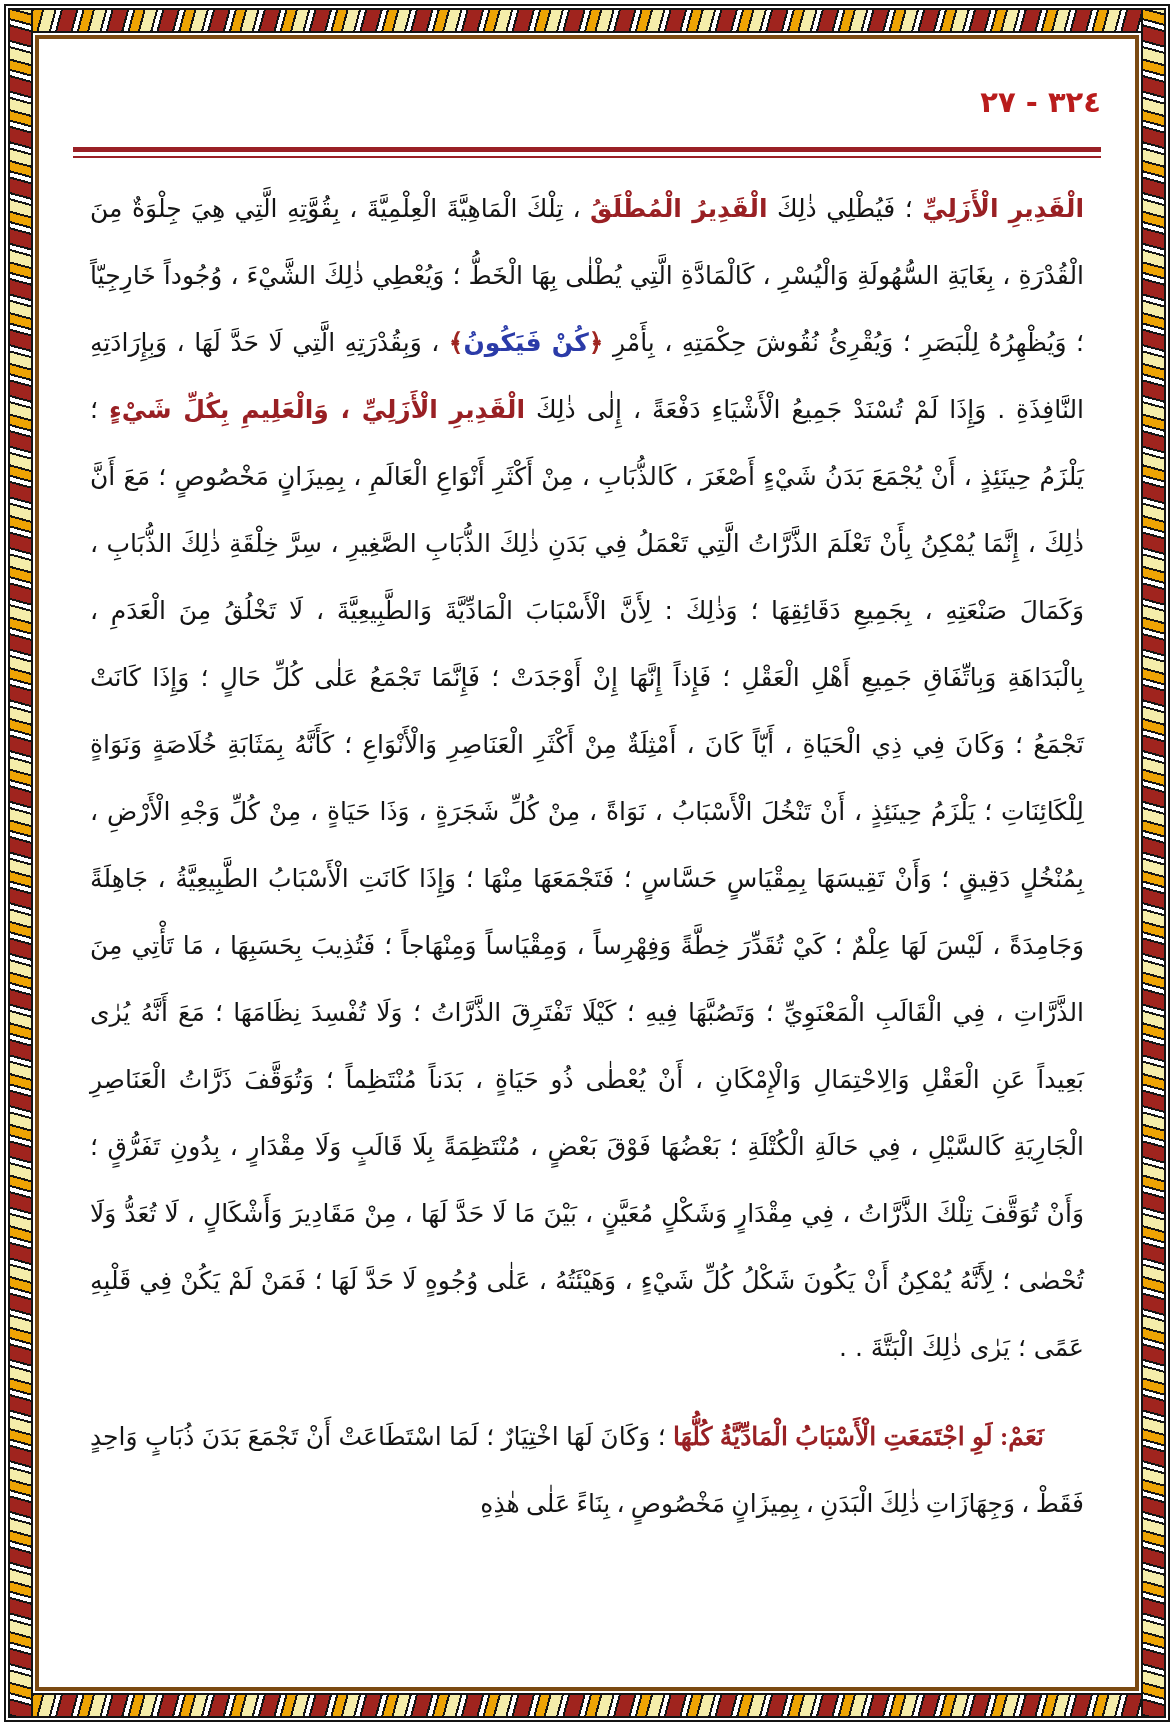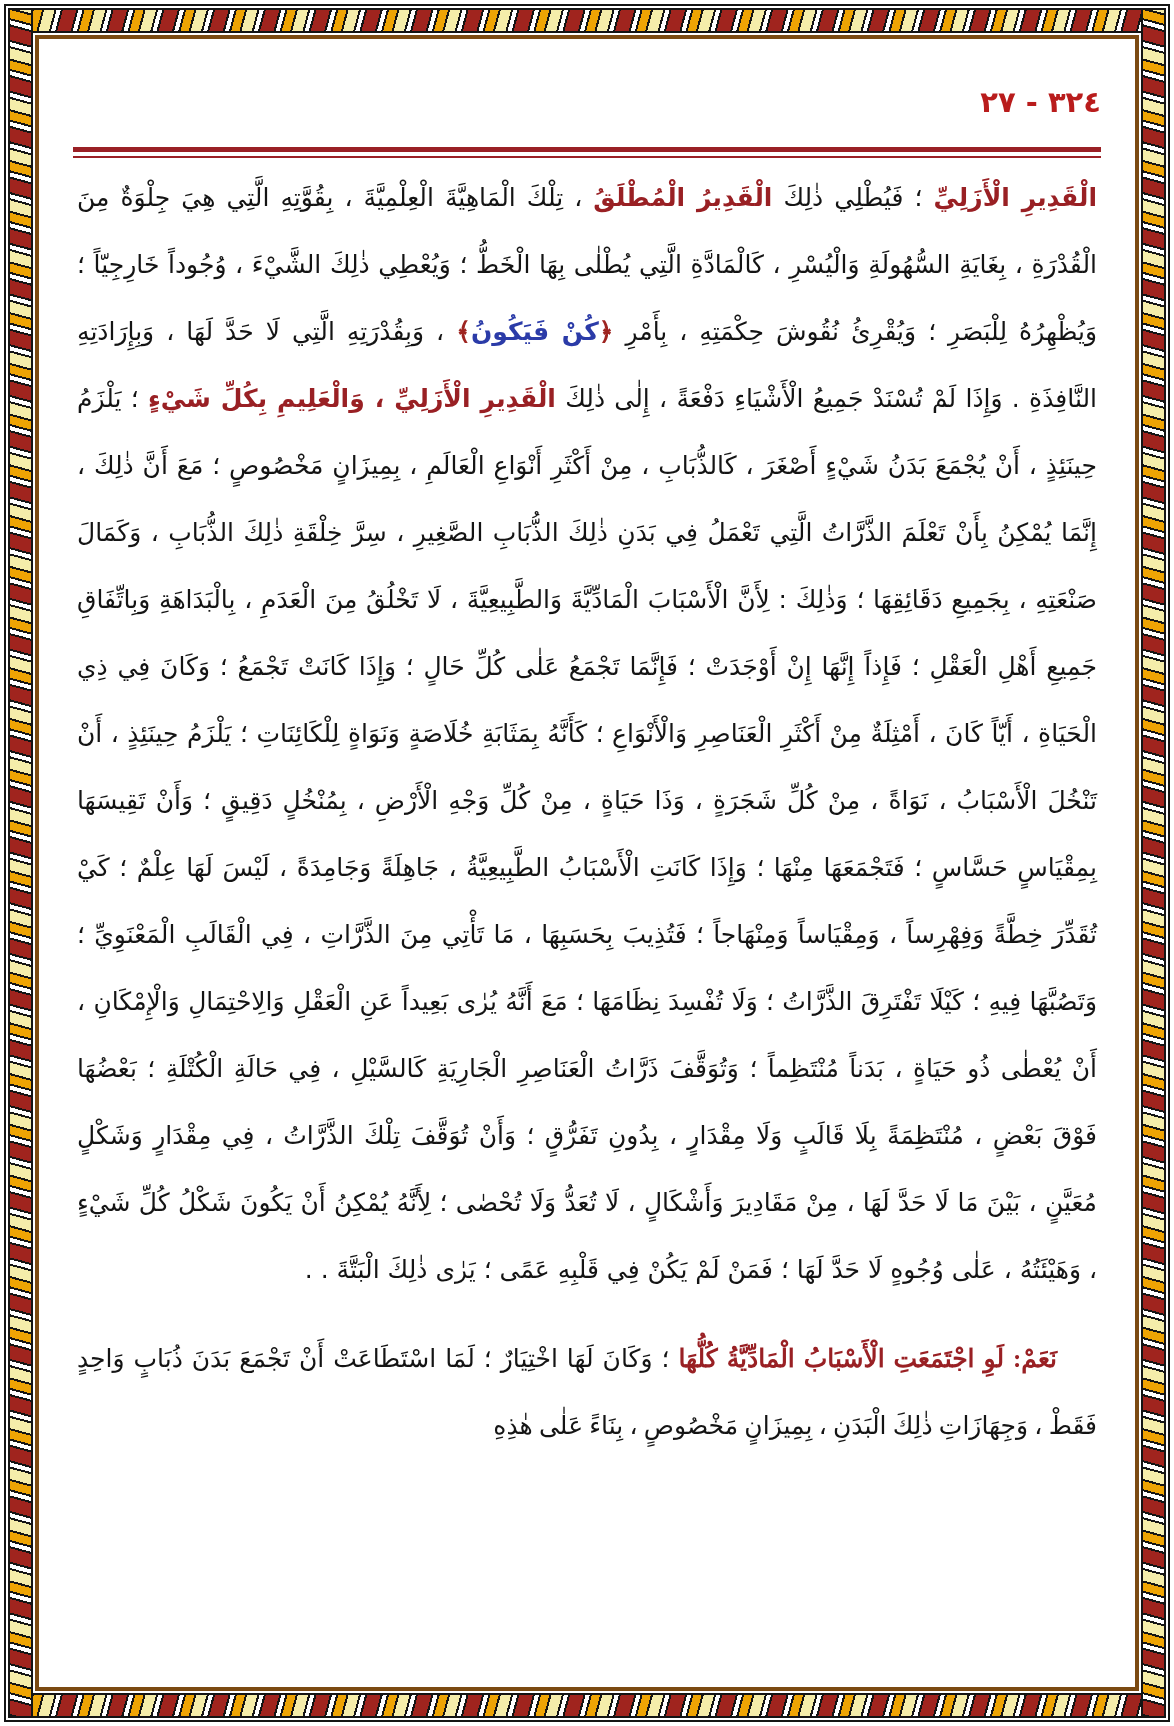--- a/index.html
+++ b/index.html
@@ -56,21 +56,21 @@
     border-bottom:2px solid #9a2025;
   }
   .body-text{
     margin-top:6px;
     color:#141414;
     font-size:25px;
     line-height:67px;
     text-align:justify;
     text-justify:inter-word;
   }
-  .body-text p{margin:4px;}
+  .body-text p{margin:17px;}
   .para-2{margin-top:22px !important;text-indent:40px;font-family:Liberation Serif, serif;}
   .t-red{color:#992024;font-weight:bold;}
   .t-blue{color:#2b3ba8;font-weight:bold;}
   .t-bracket{color:#9e2420;font-weight:bold;}
 </style>
 </head>
 <body>
 
 <div class="page">
 

